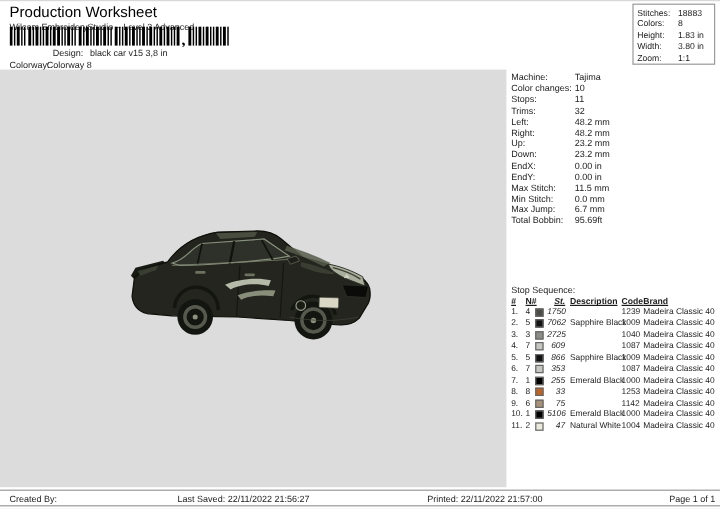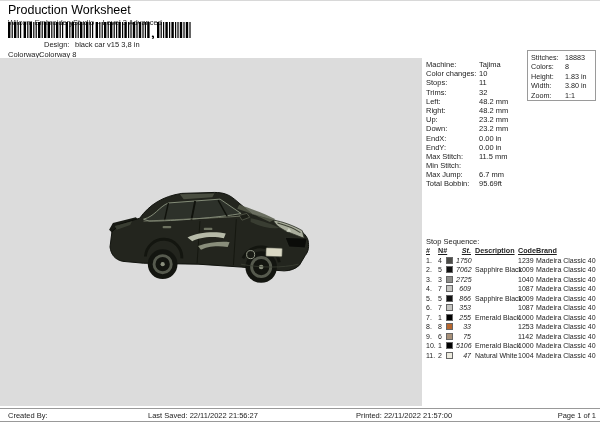--- a/index.html
+++ b/index.html
@@ -9,21 +9,21 @@
     border-top:1px solid #d8d8d8;box-sizing:border-box;
   }
   .abs{position:absolute;}
   
   .title{left:8px;top:2px;font-size:12.5px;font-weight:normal;color:#000;}
   .subtitle{left:8px;top:17px;font-size:7.5px;color:#2a2a2a;}
   .barcode{left:8px;top:21px;}
   .kv-row{left:8px;font-size:7.5px;display:flex;}
   .kv-row .k{width:31px;display:inline-block;}
   
-  .stats-box{left:527px;top:2px;width:69px;height:51px;border:1px solid #9a9a9a;padding:2px 0 0 3px;box-sizing:border-box;background:#fff;margin-top:47px;}
+  .stats-box{left:527px;top:2px;width:69px;height:51px;border:1px solid #9a9a9a;padding:2px 0 0 3px;box-sizing:border-box;background:#fff;}
   .s-row{display:grid;grid-template-columns:34px auto;font-size:7.2px;line-height:9.4px;}
   
   .canvas{left:0;top:57px;width:422px;height:348px;}
   
   .m-list{left:426px;top:59px;width:172px;}
   .m-row{display:grid;grid-template-columns:53px auto;font-size:7.5px;line-height:9.18px;}
   .stop-block{left:426px;top:188px;width:172px;}
   .stop-title{font-size:7.5px;line-height:9px;margin-top:48px;}
   .stop-grid{display:grid;grid-template-columns:12px 8px 10px 16px 45px 19px auto;align-items:center;}
   .stop-head{font-size:7.2px;font-weight:bold;height:9.5px;line-height:9.5px;}
@@ -245,20 +245,21 @@
   <div class="m-row">
       <span>EndY:</span>
       <span>0.00 in</span>
     </div>
   <div class="m-row">
       <span>Max Stitch:</span>
       <span>11.5 mm</span>
     </div>
   <div class="m-row">
       <span>Min Stitch:</span>
+      <span>0.0 mm</span>
     </div>
   <div class="m-row">
       <span>Max Jump:</span>
       <span>6.7 mm</span>
     </div>
   <div class="m-row">
       <span>Total Bobbin:</span>
       <span>95.69ft</span>
     </div>
 </div>

